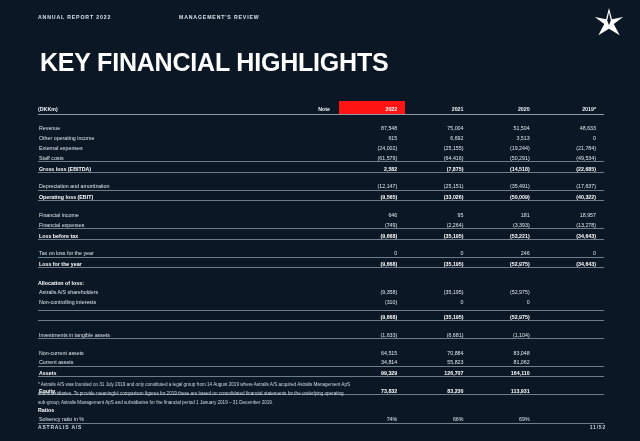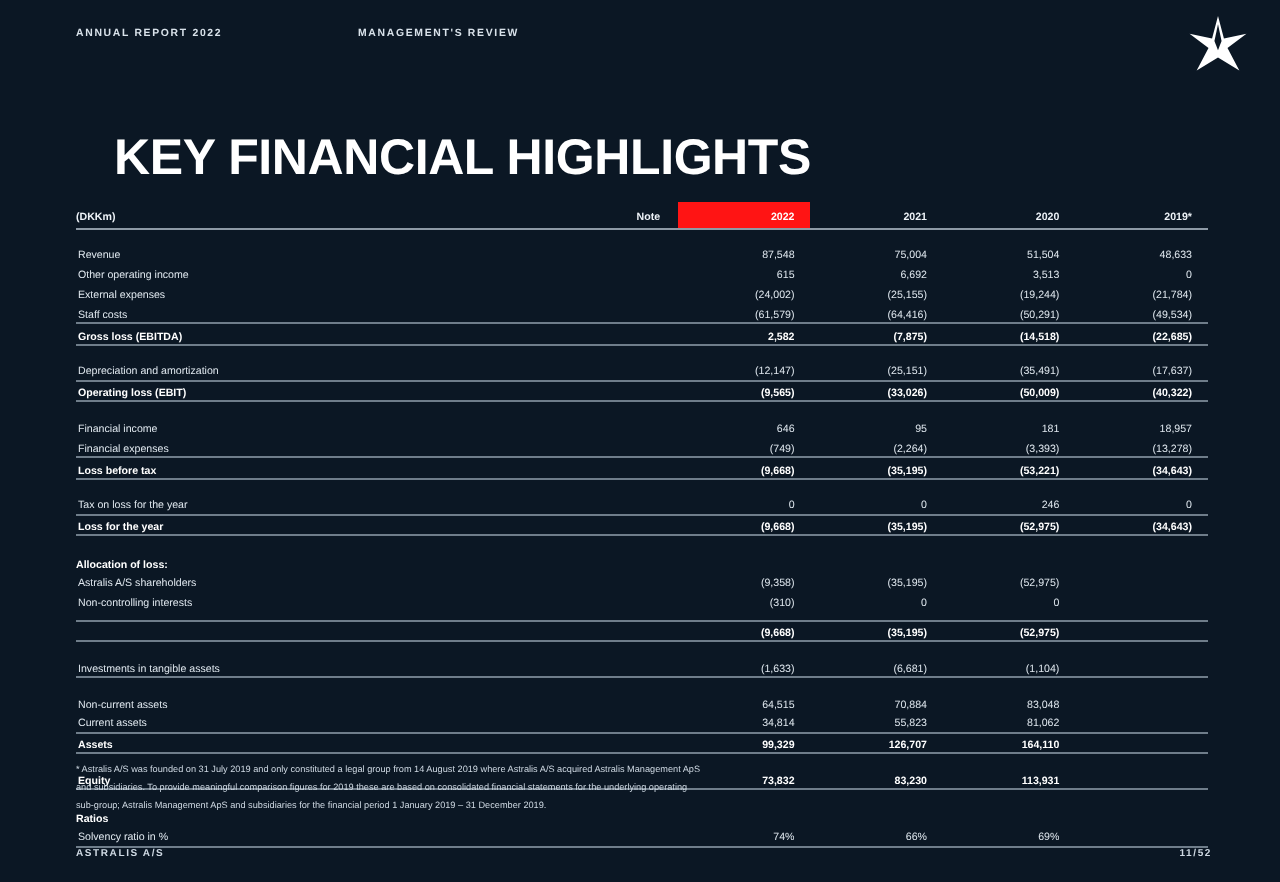--- a/index.html
+++ b/index.html
@@ -49,21 +49,21 @@
 
   
   .page-title {
     position: absolute;
     top: 48px;
     left: 40px;
     font-size: 25px;
     font-weight: 700;
     letter-spacing: -0.2px;
     color: #ffffff;
-    margin: 17px;
+    margin: 0;
     white-space: nowrap;
   }
 
   
   .table-wrap {
     position: absolute;
     top: 101px;
     left: 38px;
     width: 566px;
   }

